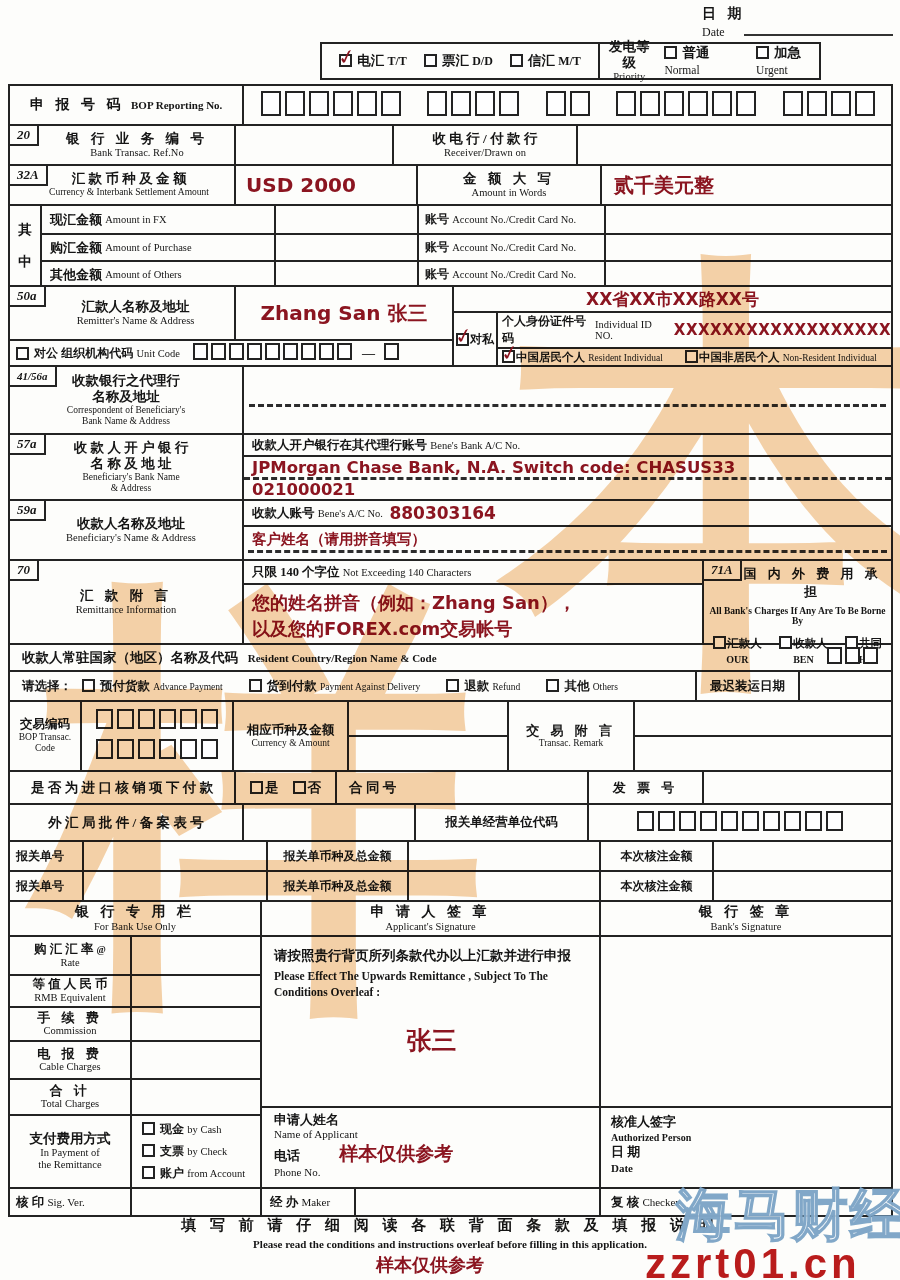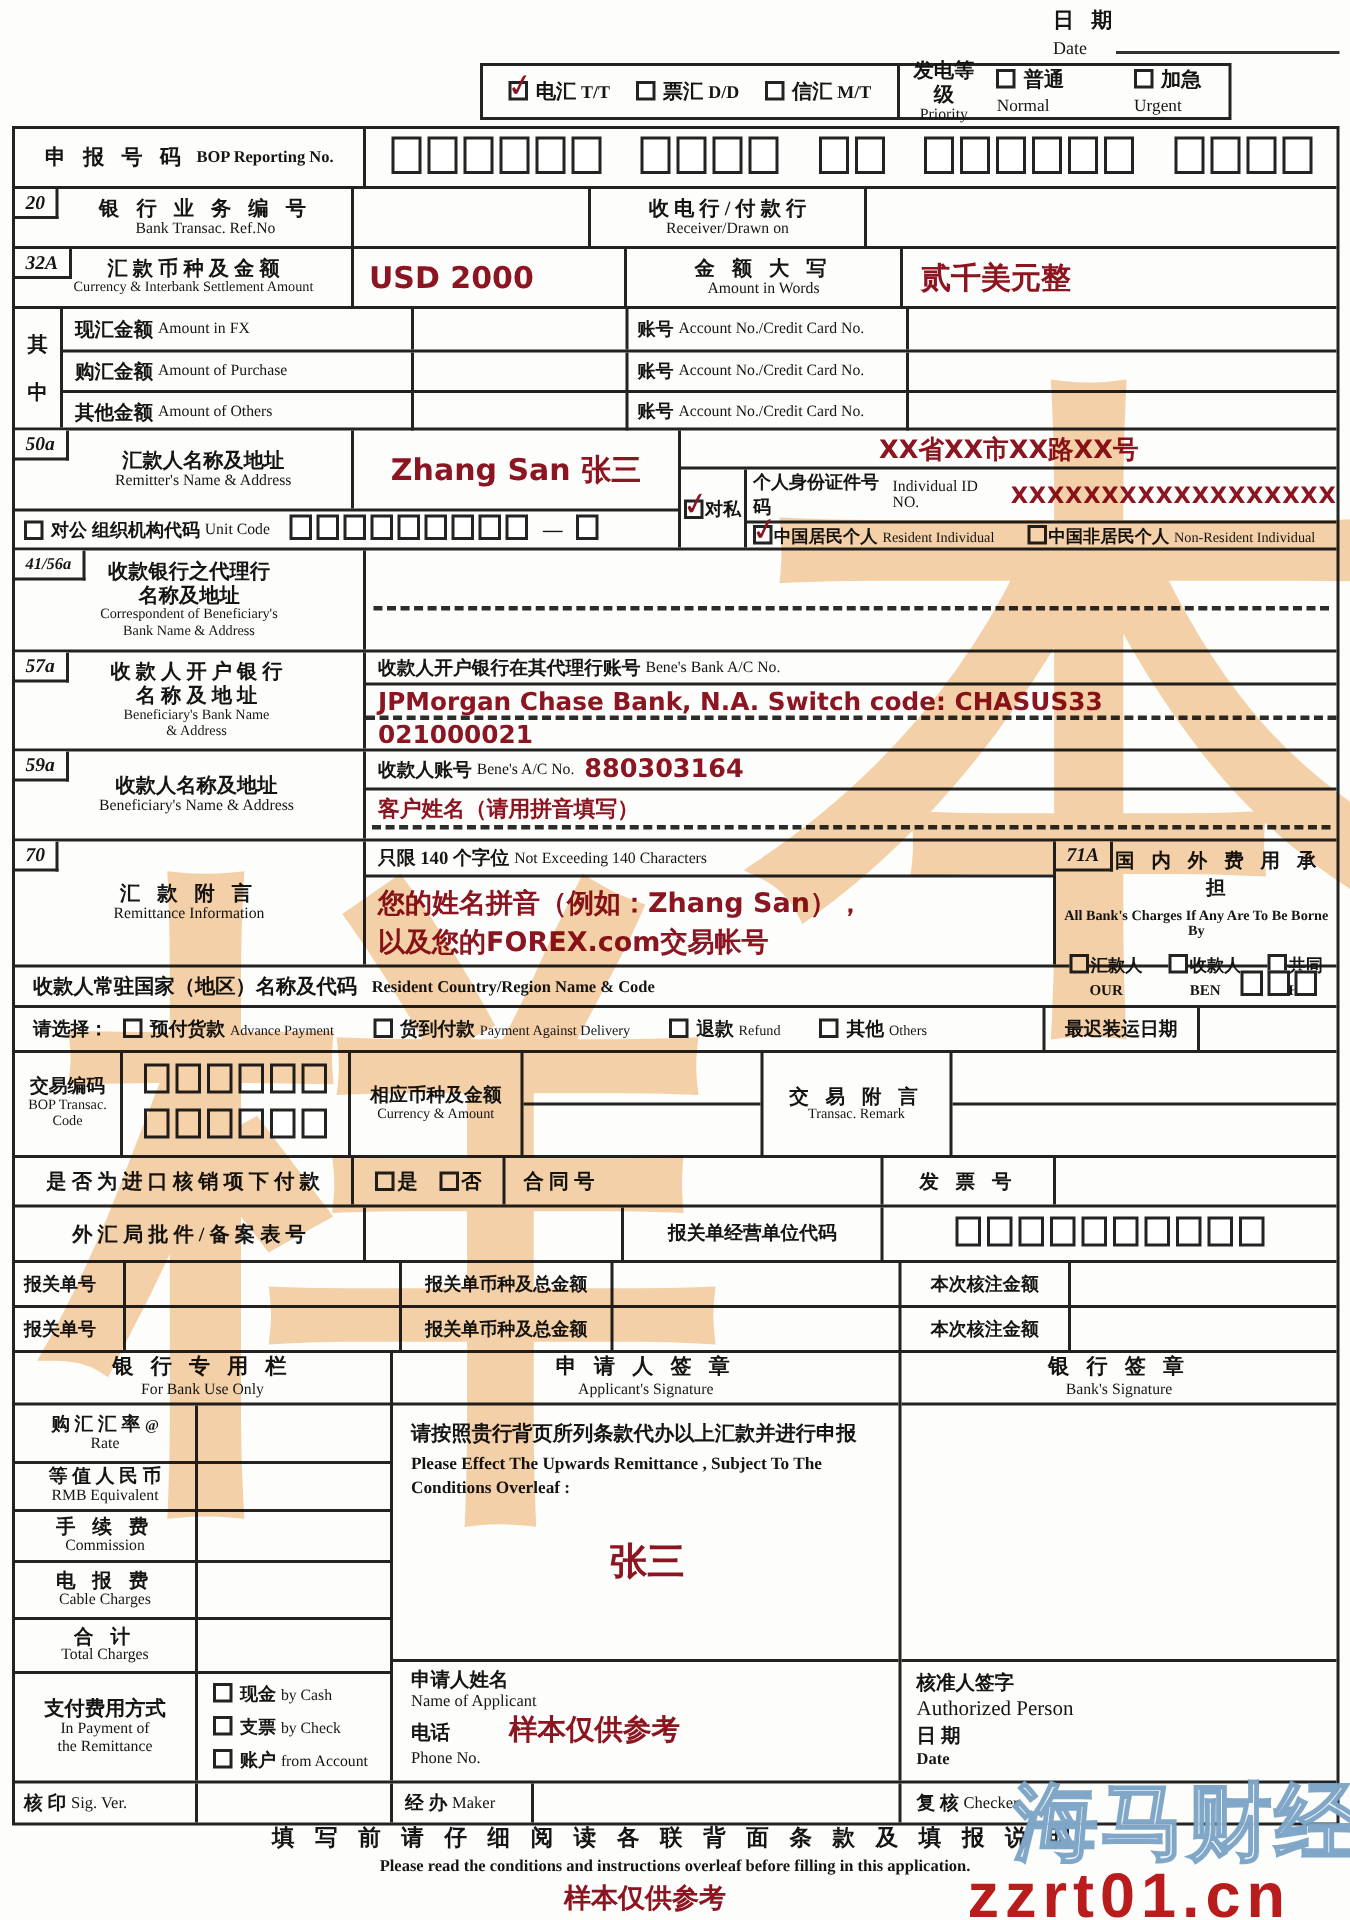--- a/index.html
+++ b/index.html
@@ -502,21 +502,21 @@
       </div>
 
       <div class="c" style="flex:1;display:flex;flex-direction:column">
         <div class="stack" style="height:33px;border-bottom:2px solid #232323;flex:none">
           <span class="cnw" style="font-size:14px">银  行  签  章</span>
           <span class="en">Bank's Signature</span>
         </div>
         <div style="height:169px"></div>
         <div style="flex:1;border-top:2px solid #232323;padding:6px 0 0 10px;line-height:1.3">
           <div class="cn" style="font-size:13px">核准人签字</div>
-          <div class="en" style="font-size:14px;font-weight:normal">Authorized Person</div>
+          <div class="en" style="font-size:10px;font-weight:bold">Authorized Person</div>
           <div class="cn" style="font-size:13px">日 期</div>
           <div class="en" style="font-size:11px;font-weight:bold">Date</div>
         </div>
       </div>
     </div>
 
     <div class="trow" style="height:28px">
       <div class="c hl" style="width:120px;padding-left:6px"><span class="cn" style="font-size:12.5px">核 印</span>&nbsp;<span class="en" style="font-size:11px">Sig. Ver.</span></div>
       <div class="c" style="width:130px"></div>
       <div class="c hl" style="width:94px;padding-left:8px"><span class="cn" style="font-size:12.5px">经 办</span>&nbsp;<span class="en" style="font-size:11px">Maker</span></div>

